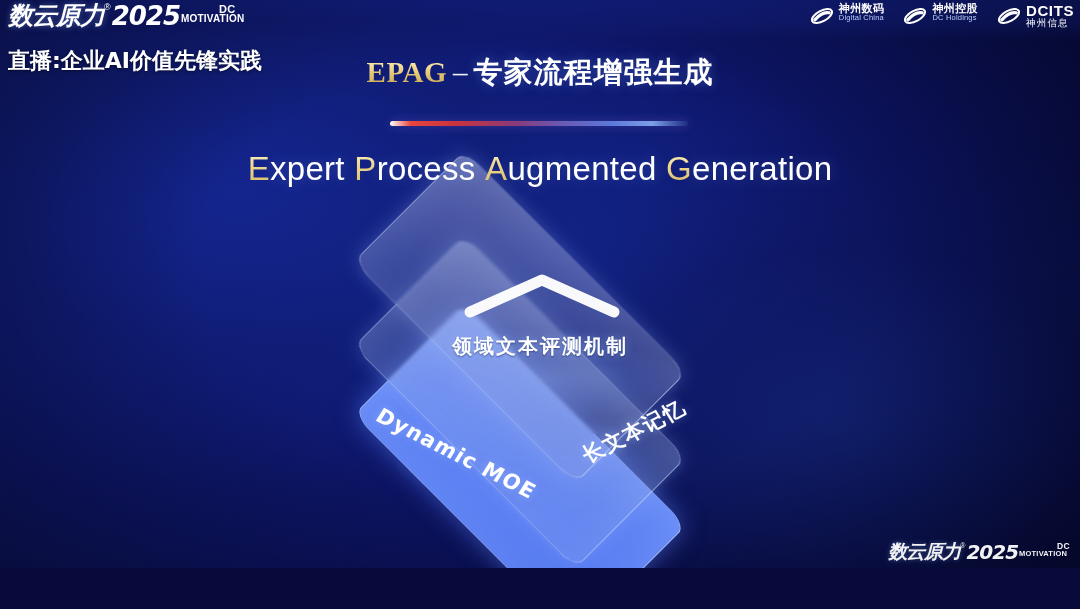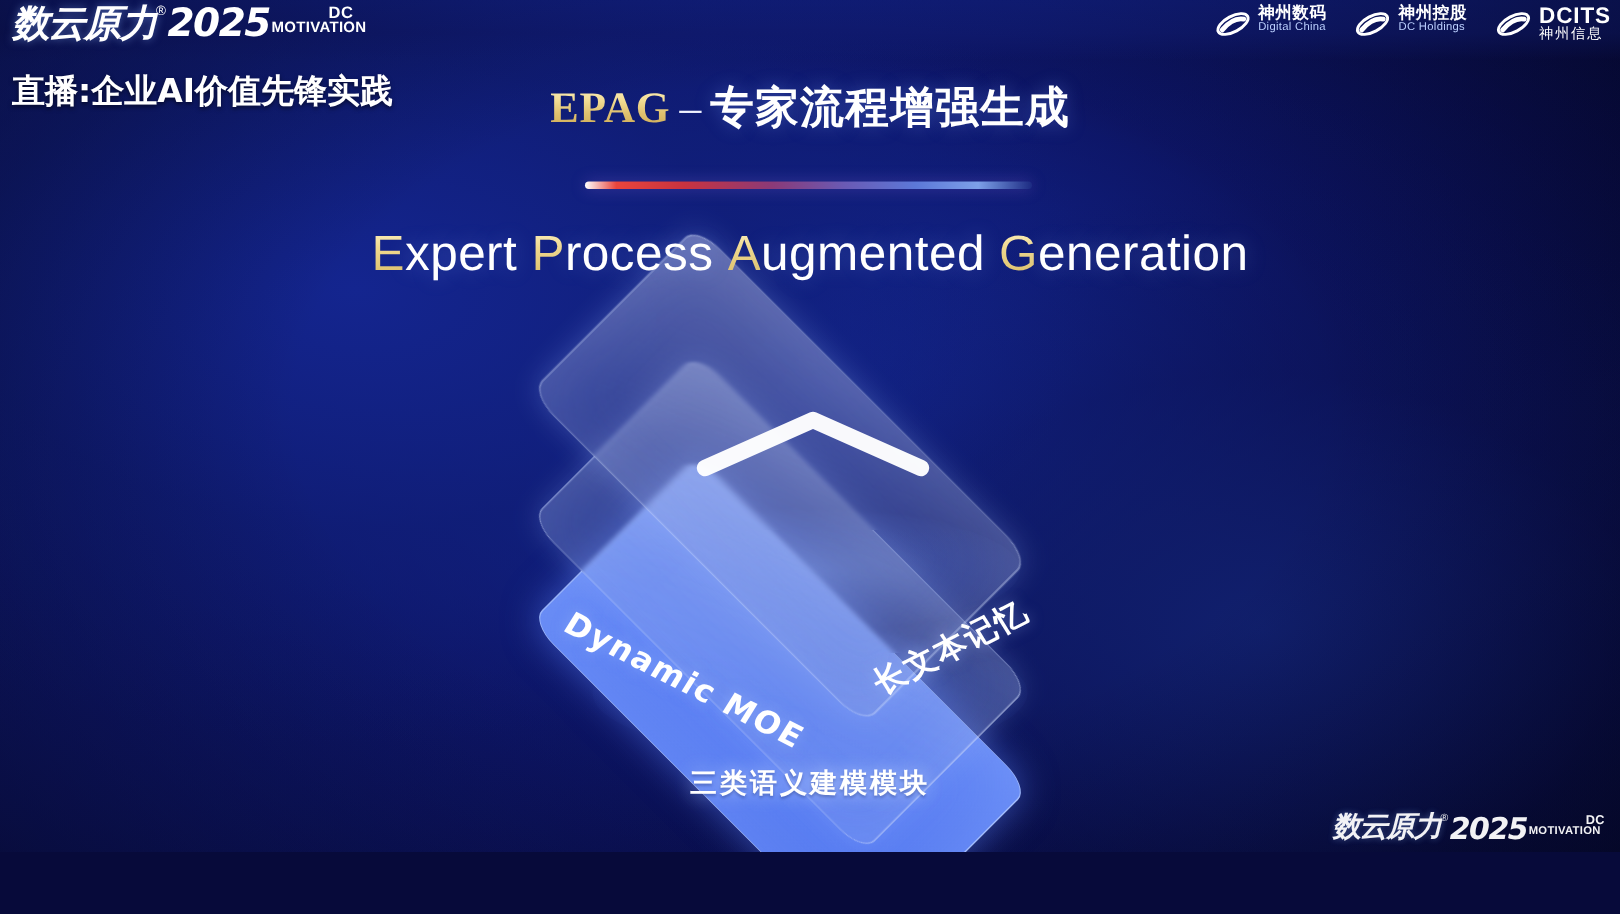--- a/index.html
+++ b/index.html
@@ -283,26 +283,26 @@
     </div>
 
     <div id="plate-top-wrap" class="plate-wrap">
       <div id="plate-top" class="plate"></div>
     </div>
 
     <svg id="chevron-icon" width="160" height="48" viewBox="0 0 160 48">
       <path d="M8 40 L80 8 L152 40" fill="none" stroke="#ffffff" stroke-width="11" stroke-linecap="round" stroke-linejoin="round" opacity="0.97"></path>
     </svg>
 
+    <div id="label-top" class="plate-label">领域文本评测机制</div>
 
     <div id="label-mid-left" class="plate-label">Dynamic MOE</div>
 
     <div id="label-mid-right" class="plate-label">长文本记忆</div>
 
-    <div id="label-bot" class="plate-label">三类语义建模模块</div>
 
   </div>
 
   <div id="watermark">
     <span class="brand-cn">数云原力</span>
     <span class="brand-reg">®</span>
     <span class="brand-year">2025</span>
     <span class="brand-dc">
       <span class="l1">DC</span>
       <span class="l2">MOTIVATION</span>

